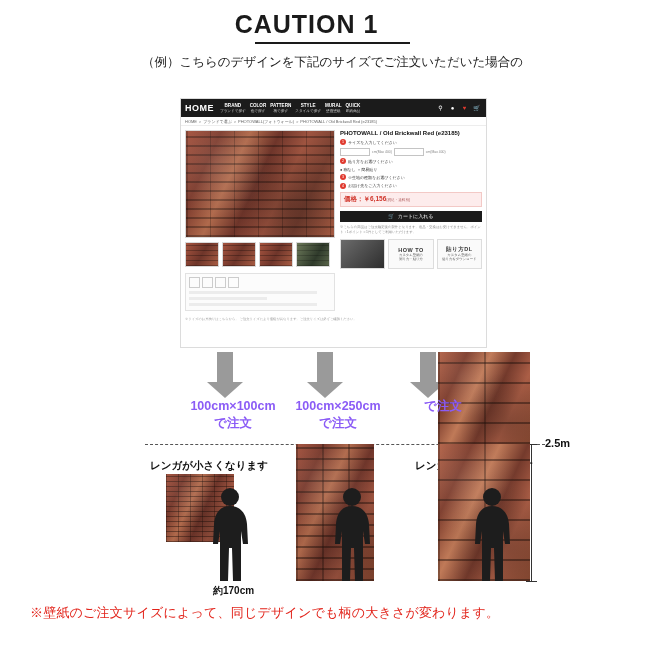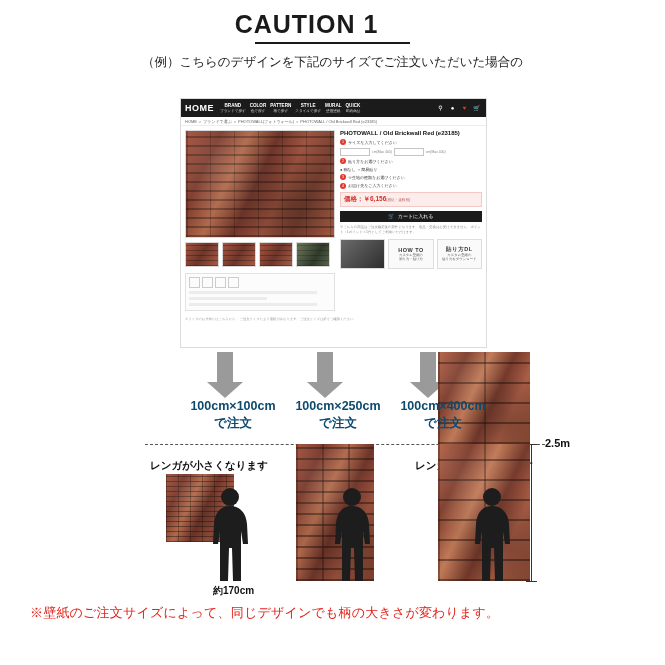--- a/index.html
+++ b/index.html
@@ -305,21 +305,21 @@
   .arrow {
     position: absolute;
     width: 26px;
   }
   .size-label {
     position: absolute;
     font-size: 12.5px;
     font-weight: bold;
     line-height: 1.35;
     text-align: center;
-    color: #0c4a6e;
+    color: #8b5cf6;
   }
 
   
   .ceiling {
     position: absolute;
     left: 145px;
     top: 444px;
     width: 400px;
     border-top: 1px dashed #555;
   }
@@ -565,21 +565,20 @@
 
   <div class="size-label" style="left:178px; top:398px; width:110px;">
     <div>100cm×100cm</div>
     <div>で注文</div>
   </div>
   <div class="size-label" style="left:283px; top:398px; width:110px;">
     <div>100cm×250cm</div>
     <div>で注文</div>
   </div>
   <div class="size-label" style="left:388px; top:398px; width:110px;">
-    <div>100cm×400cm</div>
     <div>で注文</div>
   </div>
 
   <div class="ceiling"></div>
   <div class="ceiling-bar"></div>
   <div class="ceiling-cap-top"></div>
   <div class="ceiling-cap-bot"></div>
   <div class="ceiling-dim">2.5m</div>
 
   <div class="panel-caption" style="left:150px; top:459px;text-align:right;">レンガが小さくなります</div>

